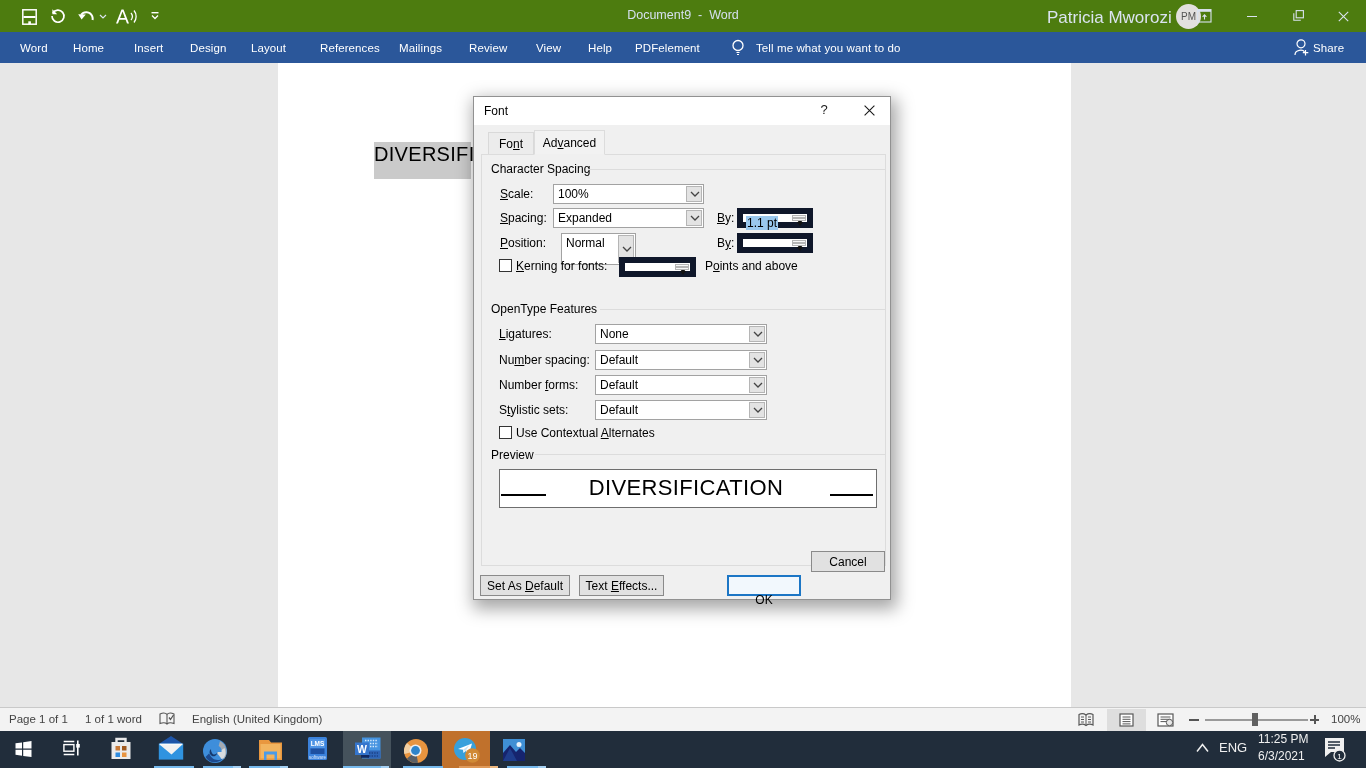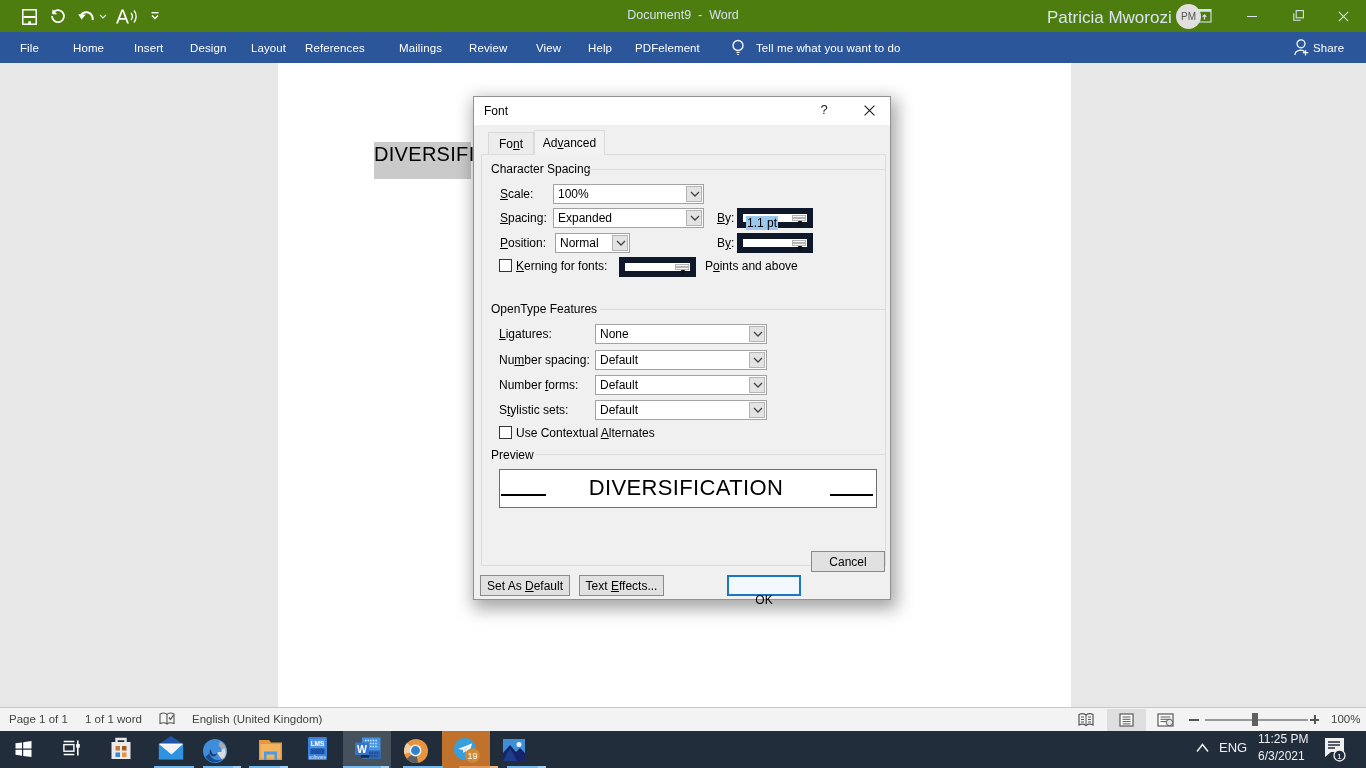--- a/index.html
+++ b/index.html
@@ -103,26 +103,26 @@
   <div class="abs" style="left:1247px; top:15.5px; width:10px; height:1.2px; background:#dae3f0;"></div>
   <svg class="abs" style="left:1293px; top:10px;" width="11" height="11" viewBox="0 0 11 11">
     <rect x="3.2" y="0.6" width="7.2" height="7.2" fill="none" stroke="#d9e2f0" stroke-width="1.1"></rect>
     <path d="M0.8 3.2 L0.8 10.2 L7.8 10.2" fill="none" stroke="#d9e2f0" stroke-width="1.1"></path>
   </svg>
   <svg class="abs" style="left:1338px; top:10.5px;" width="11" height="11" viewBox="0 0 11 11">
     <path d="M0.8 0.8 L10.2 10.2 M10.2 0.8 L0.8 10.2" stroke="#dae3f0" stroke-width="1.1"></path>
   </svg>
 </div>
 <div id="tabsrow">
-  <span class="rtab" style="left:20px;">File</span>
+  <span class="rtab" style="left:20px;">Word</span>
   <span class="rtab" style="left:73px;">Home</span>
   <span class="rtab" style="left:134px;">Insert</span>
   <span class="rtab" style="left:190px;">Design</span>
   <span class="rtab" style="left:251px;">Layout</span>
-  <span class="rtab" style="left:305px;">References</span>
+  <span class="rtab" style="left:320px;">References</span>
   <span class="rtab" style="left:399px;">Mailings</span>
   <span class="rtab" style="left:469px;">Review</span>
   <span class="rtab" style="left:536px;">View</span>
   <span class="rtab" style="left:588px;">Help</span>
   <span class="rtab" style="left:635px;">PDFelement</span>
   <svg class="abs" style="left:731px; top:7px;" width="14" height="18" viewBox="0 0 14 18">
     <circle cx="7" cy="6.5" r="5" fill="none" stroke="#fff" stroke-width="1.3"></circle>
     <path d="M5.5 11.5 h3 M5.5 13.5 h3 M6 15.5 h2" stroke="#fff" stroke-width="1.2"></path>
   </svg>
   <span class="rtab" style="left:756px;">Tell me what you want to do</span>
@@ -182,21 +182,21 @@
         <span class="sbu">
           <span class="tri-u"></span>
         </span>
         <span class="sbd">
           <span class="tri-d"></span>
         </span>
       </span>
   </div>
 
   <div class="gl" style="left:26px; top:139px;"><u>P</u>osition:</div>
-  <div class="combo" style="left:81px; top:136px; width:75px; height:20px;">
+  <div class="combo" style="left:87px; top:136px; width:75px; height:32px;">
     <span class="txt">Normal</span>
     <span class="btn">
         <svg width="10" height="6">
           <polyline points="1,1 5,5 9,1" fill="none" stroke="#444" stroke-width="1.3"></polyline>
         </svg>
       </span>
   </div>
   <div class="gl" style="left:243px; top:139px;">B<u>y</u>:</div>
   <div class="spin" style="left:263px; top:136px; width:76px; height:20px;">
     <span class="spinbtns">

